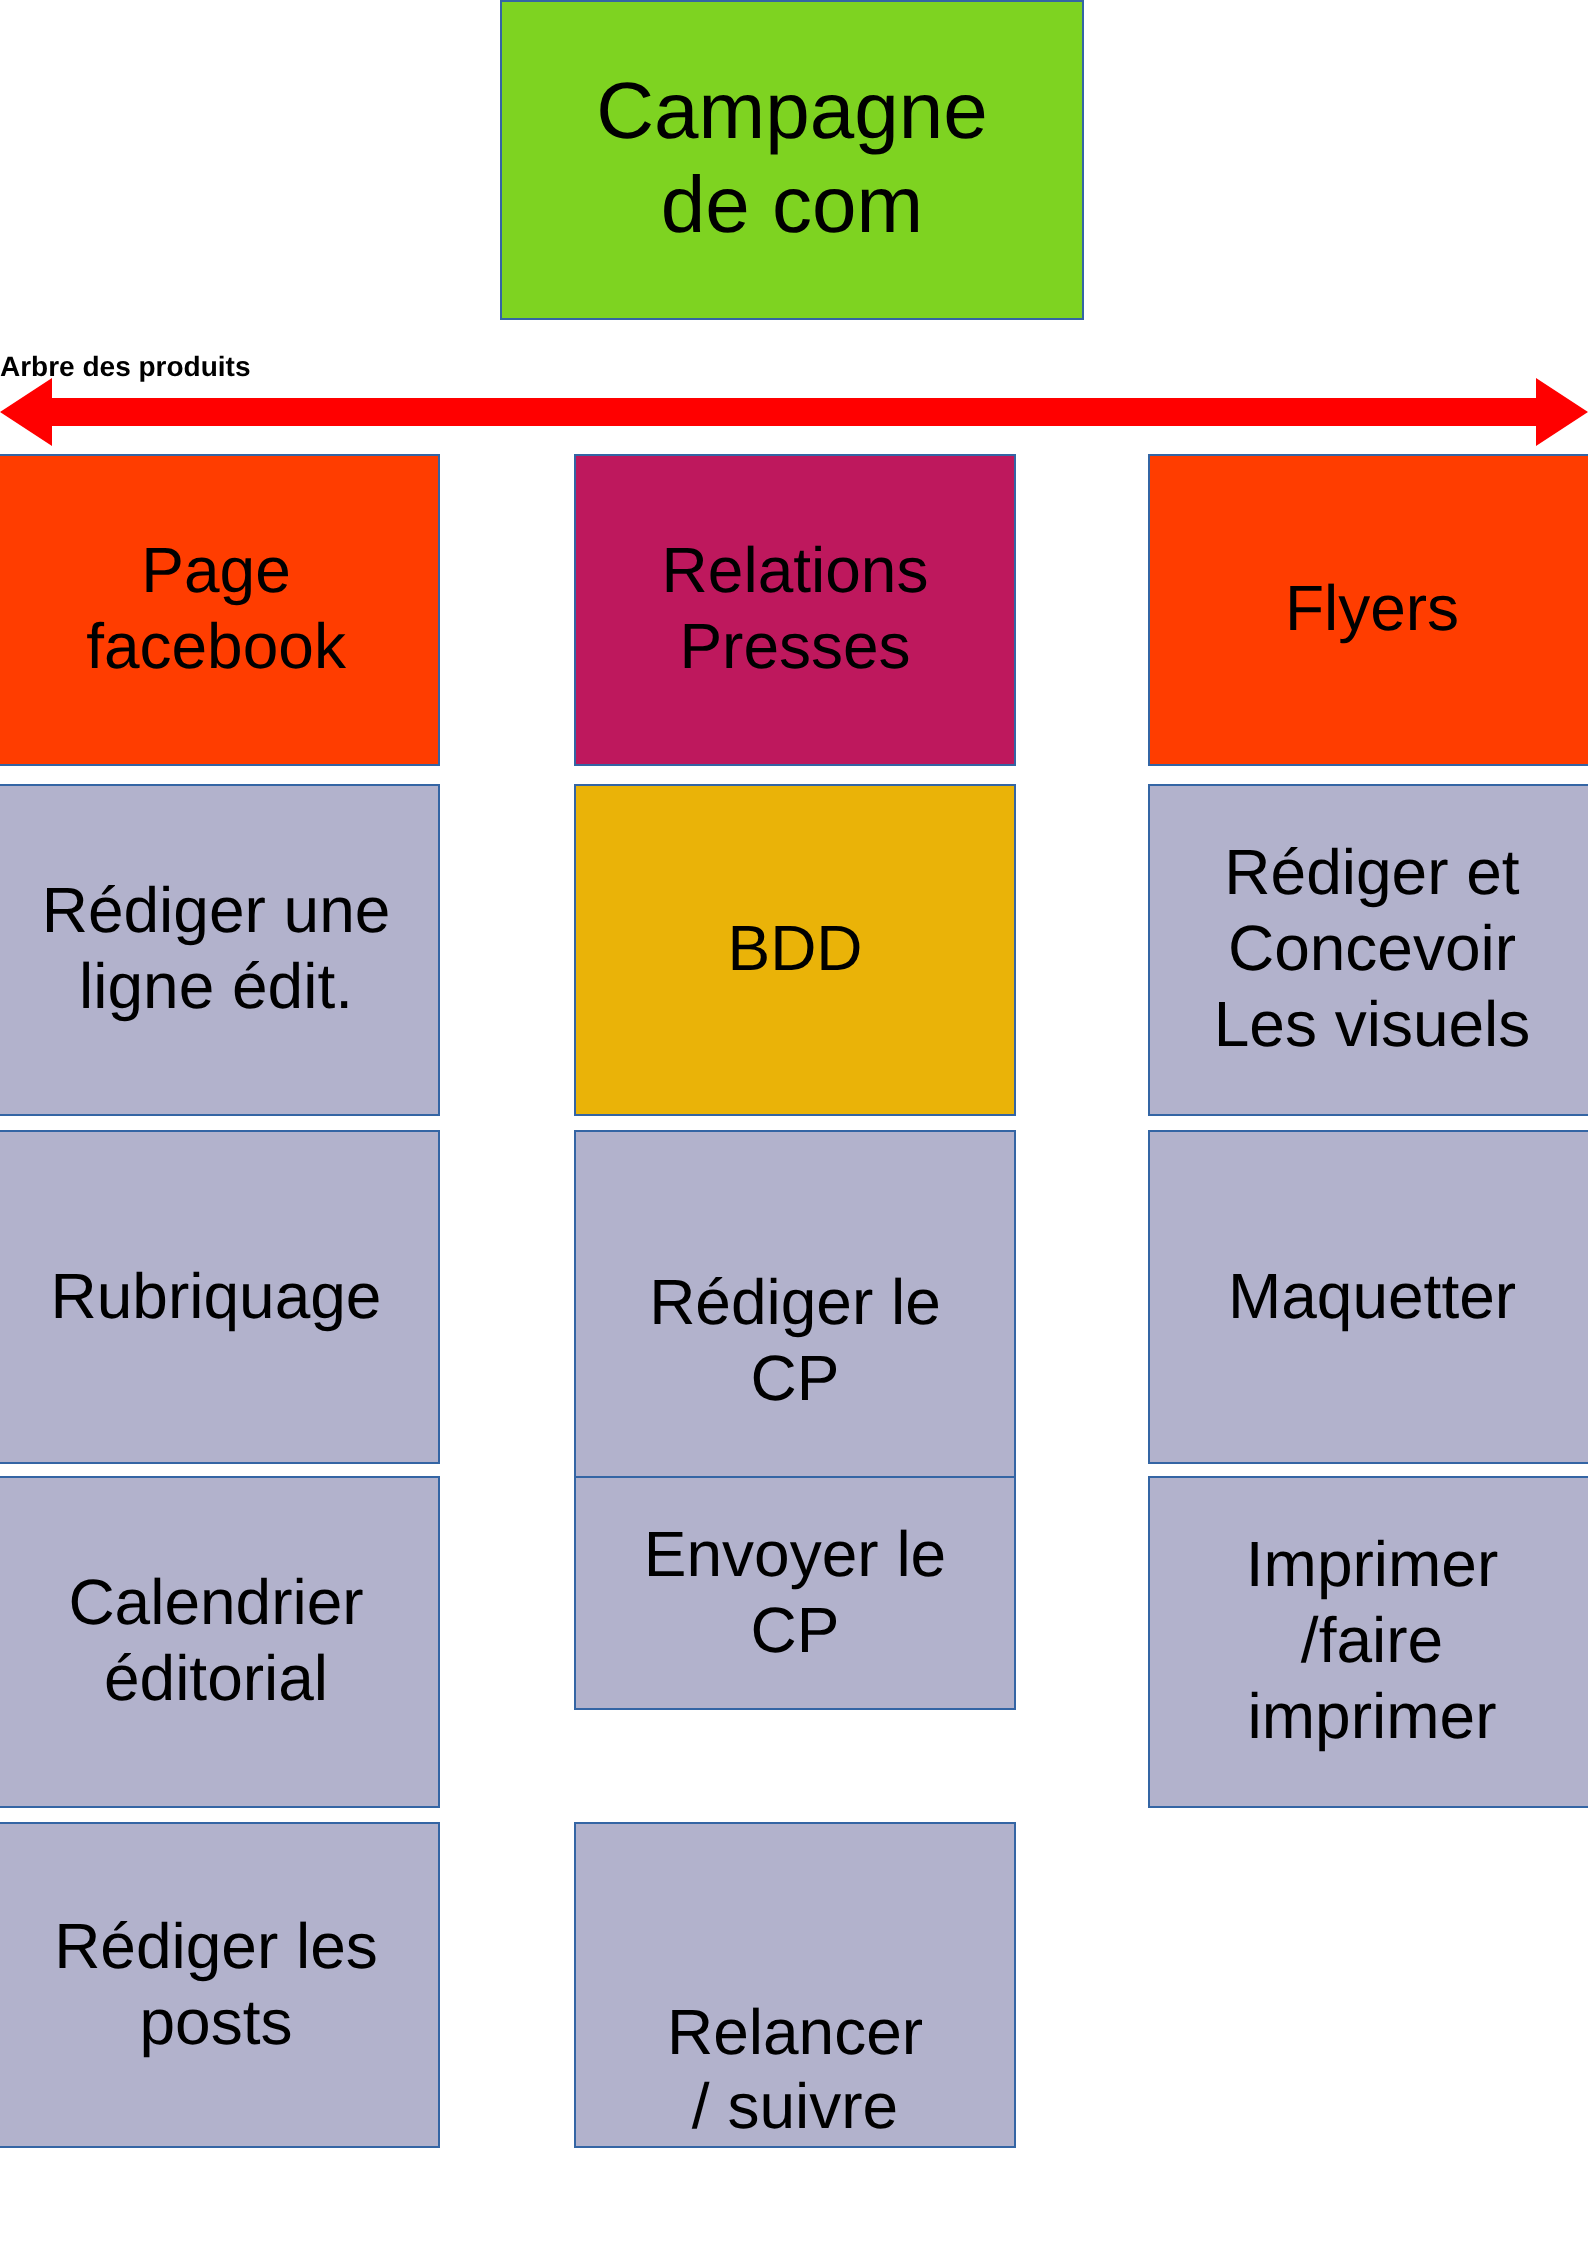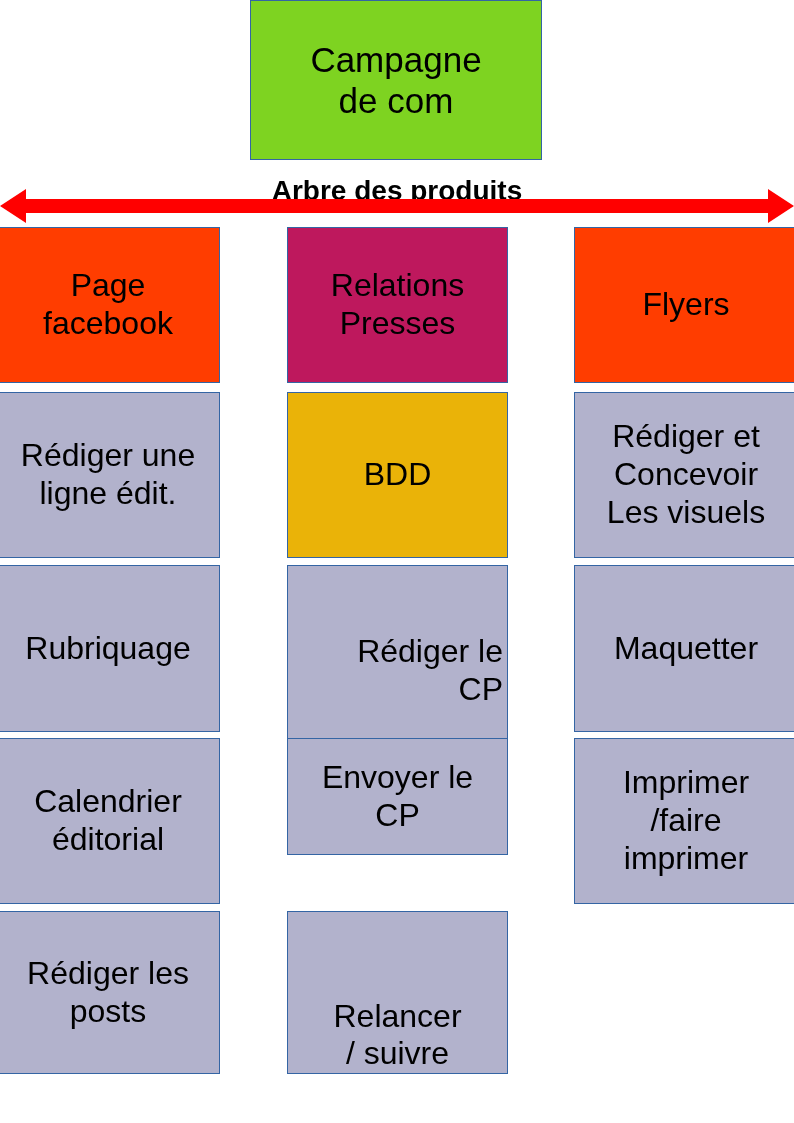--- a/index.html
+++ b/index.html
@@ -20,34 +20,34 @@
     justify-content:center;
     text-align:center;
     color:#000000;
     line-height:1.18;
     white-space:pre-line;
   }
   .node .label{display:block;width:100%;padding:0 4px;}
 
   .root{
     background:#7ed321;
-    font-size:35px;
+    font-size:40px;
   }
   .cat{
     background:#ff3d00;
     font-size:32px;
   }
   .task{
     background:#b2b2cc;
     font-size:32px;
   }
   .band-label{
     position:absolute;left:0;width:794px;
-    text-align:center;
-    font-size:28px;font-weight:bold;color:#000;
+    text-align:left;
+    font-size:14px;font-weight:bold;color:#000;
     top:175px;
   }
   .arrow-line{
     position:absolute;
     left:22px;width:750px;
     top:199px;height:14px;
     background:#ff0000;
   }
   .arrow-head{
     position:absolute;
@@ -86,21 +86,21 @@
       <div class="node task" style="left: -4px; top: 392px; width: 224px; height: 166px; background: rgb(178, 178, 204);"><span class="label">Rédiger une
 ligne édit.</span></div>
       <div class="node task" style="left: -4px; top: 565px; width: 224px; height: 167px; background: rgb(178, 178, 204);"><span class="label">Rubriquage</span></div>
       <div class="node task" style="left: -4px; top: 738px; width: 224px; height: 166px; background: rgb(178, 178, 204);"><span class="label">Calendrier
 éditorial</span></div>
       <div class="node task" style="left: -4px; top: 911px; width: 224px; height: 163px; background: rgb(178, 178, 204);"><span class="label">Rédiger les
 posts</span></div>
       <div class="node cat" style="left: 287px; top: 227px; width: 221px; height: 156px; background: #be185d;"><span class="label">Relations
 Presses</span></div>
       <div class="node task" style="left: 287px; top: 392px; width: 221px; height: 166px; background: #eab308;"><span class="label">BDD</span></div>
-      <div class="node task" style="left: 287px; top: 565px; width: 221px; height: 211px; background: rgb(178, 178, 204); text-align: right;"><span class="label">Rédiger le
+      <div class="node task" style="left: 287px; top: 565px; width: 221px; height: 211px; background: rgb(178, 178, 204);"><span class="label">Rédiger le
 CP</span></div>
       <div class="node task" style="left: 287px; top: 738px; width: 221px; height: 117px; background: rgb(178, 178, 204);"><span class="label">Envoyer le
 CP</span></div>
       <div class="node task" style="left: 287px; top: 911px; width: 221px; height: 163px; background: rgb(178, 178, 204); align-items: flex-end;"><span class="label">Relancer
 / suivre</span></div>
       <div class="node cat" style="left: 574px; top: 227px; width: 224px; height: 156px; background: rgb(255, 61, 0);"><span class="label">Flyers</span></div>
       <div class="node task" style="left: 574px; top: 392px; width: 224px; height: 166px; background: rgb(178, 178, 204);"><span class="label">Rédiger et
 Concevoir
 Les visuels</span></div>
       <div class="node task" style="left: 574px; top: 565px; width: 224px; height: 167px; background: rgb(178, 178, 204);"><span class="label">Maquetter</span></div>

